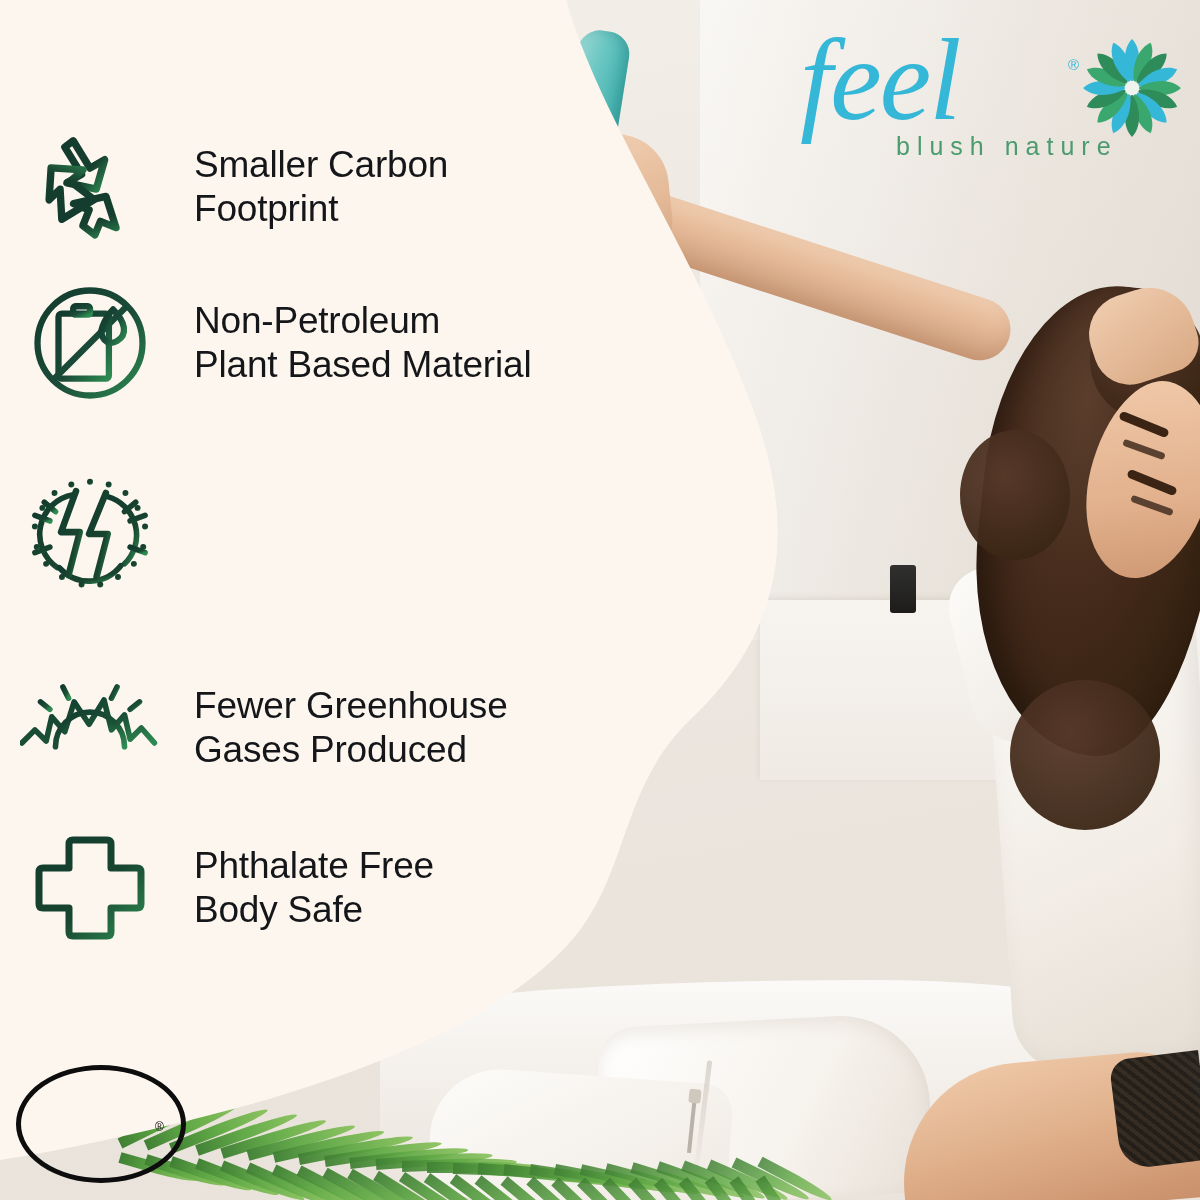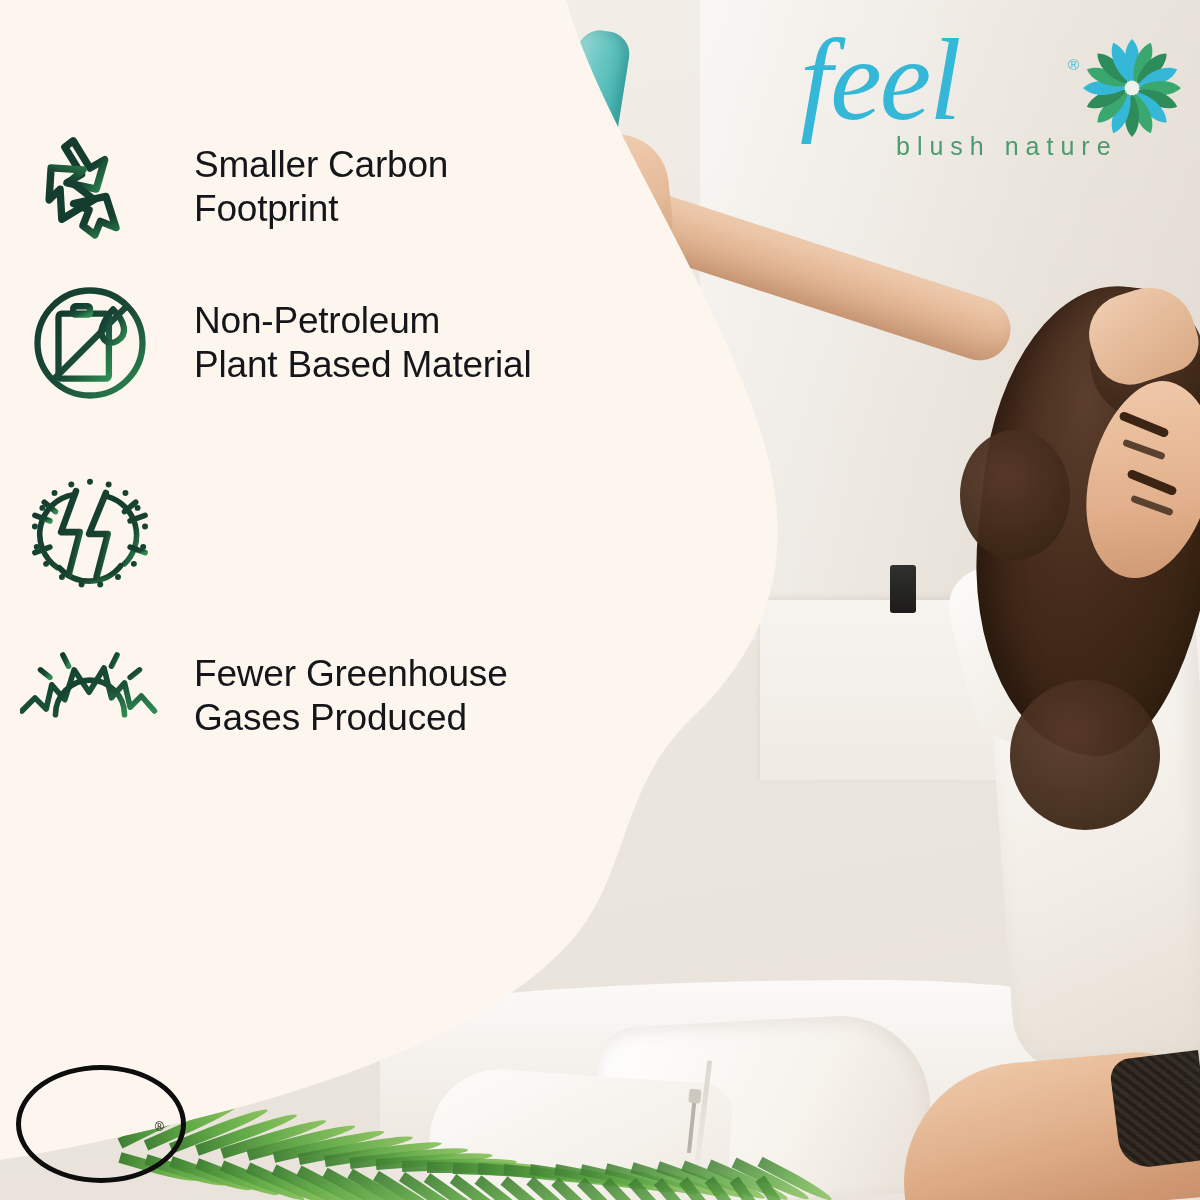--- a/index.html
+++ b/index.html
@@ -245,21 +245,21 @@
     font-size: 37px;
     line-height: 1.2;
     color: #15161a;
     letter-spacing: -0.2px;
     white-space: pre-line;
   }
 
   .row-1 { left: 20px; top: 128px; }
   .row-2 { left: 20px; top: 280px; }
   .row-3 { left: 20px; top: 470px; }
-  .row-4 { left: 20px; top: 636px; align-items: center; }
+  .row-4 { left: 20px; top: 668px; align-items: center; }
   .row-5 { left: 20px; top: 832px; }
 
   
   .blush-logo {
     position: absolute;
     left: 16px; top: 1065px;
     width: 170px; height: 118px;
   }
   .blush-ellipse {
     position: absolute;
@@ -576,20 +576,36 @@
             <line x1="104" y1="16" x2="98" y2="28"></line>
             <line x1="22" y1="32" x2="32" y2="40"></line>
             <line x1="128" y1="32" x2="118" y2="40"></line>
           </g>
         </svg>
       </div>
       <div class="feature-label">Fewer Greenhouse
 Gases Produced</div>
     </div>
 
+    <div class="feature-row row-5">
+      <div class="feature-icon">
+        <svg width="118" height="112" viewBox="0 0 118 112">
+          <defs>
+            <linearGradient id="g5" x1="0" y1="0" x2="1" y2="1">
+              <stop offset="0%" stop-color="#123b2e"></stop>
+              <stop offset="55%" stop-color="#17452f"></stop>
+              <stop offset="100%" stop-color="#2e8b52"></stop>
+            </linearGradient>
+          </defs>
+          <path d="M42 8 L76 8 Q80 8 80 12 L80 36 L106 36 Q110 36 110 40 L110 72 Q110 76 106 76 L80 76 L80 100 Q80 104 76 104 L42 104 Q38 104 38 100 L38 76 L12 76 Q8 76 8 72 L8 40 Q8 36 12 36 L38 36 L38 12 Q38 8 42 8 Z" fill="none" stroke="url(#g5)" stroke-width="7" stroke-linejoin="round"></path>
+        </svg>
+      </div>
+      <div class="feature-label">Phthalate Free
+Body Safe</div>
+    </div>
   </div>
 
   <div class="blush-logo">
     <div class="blush-ellipse"></div>
     <div class="blush-reg">®</div>
   </div>
 
 </div>
 
 </body></html>

